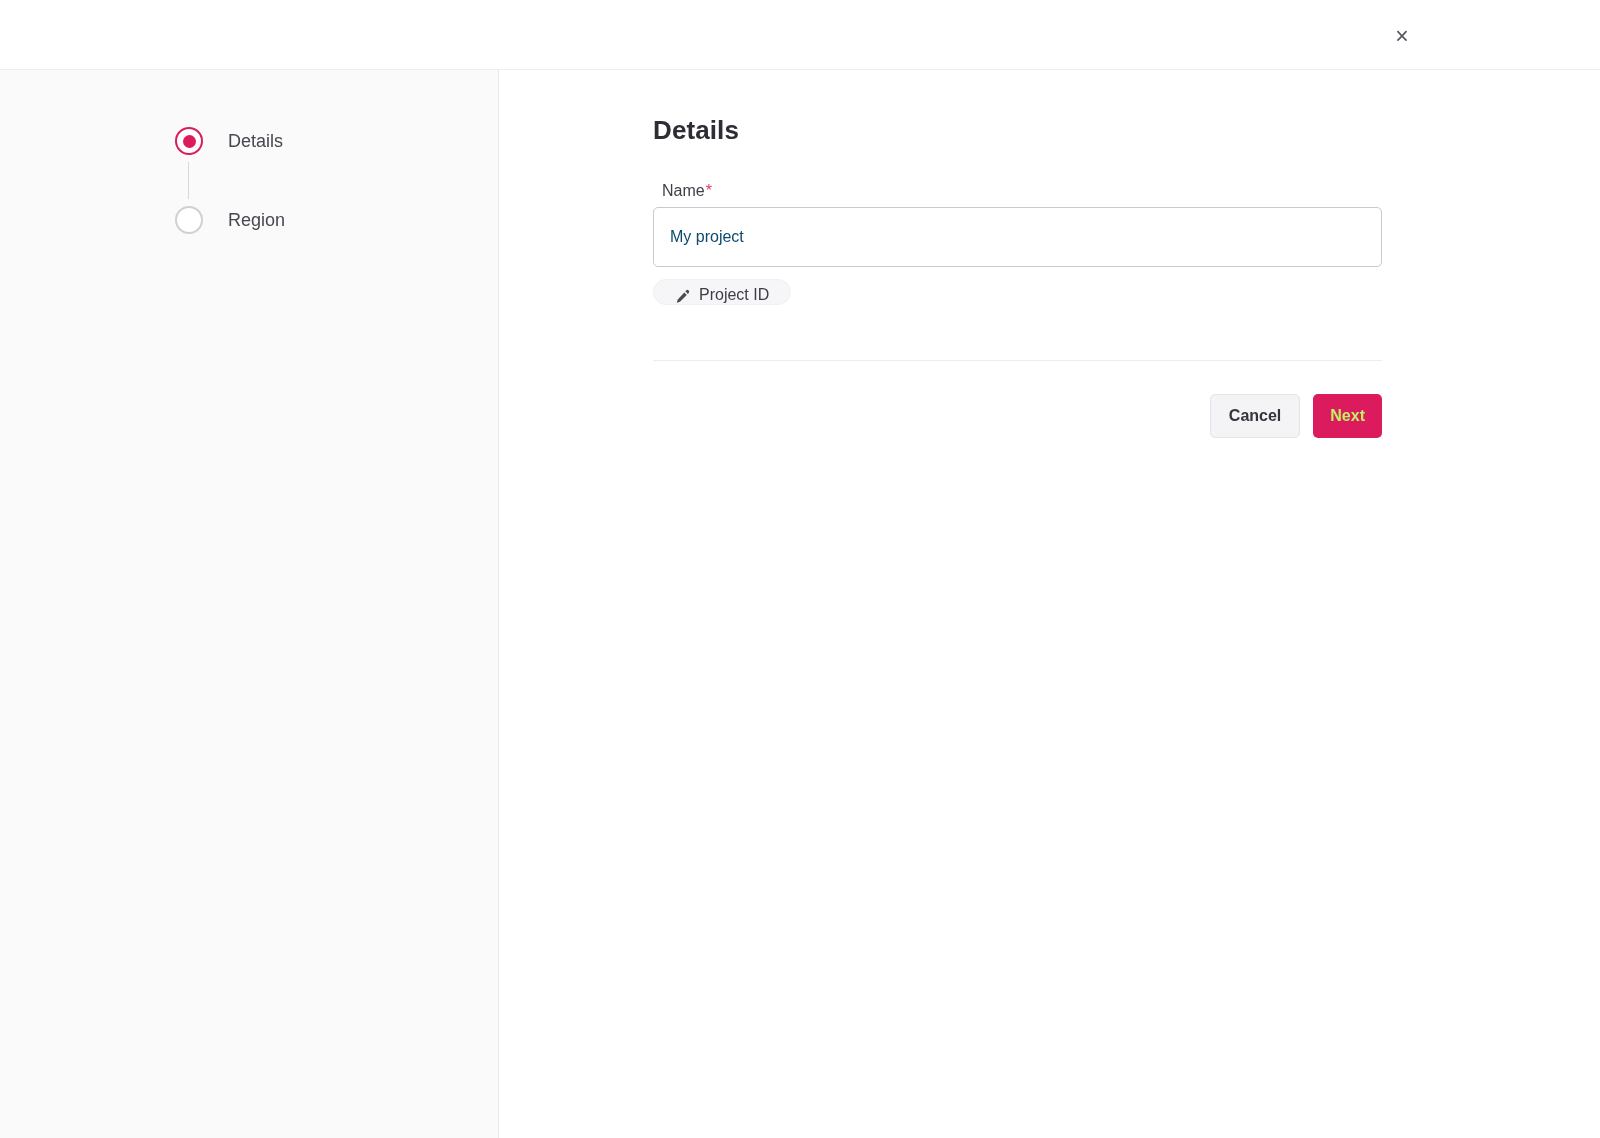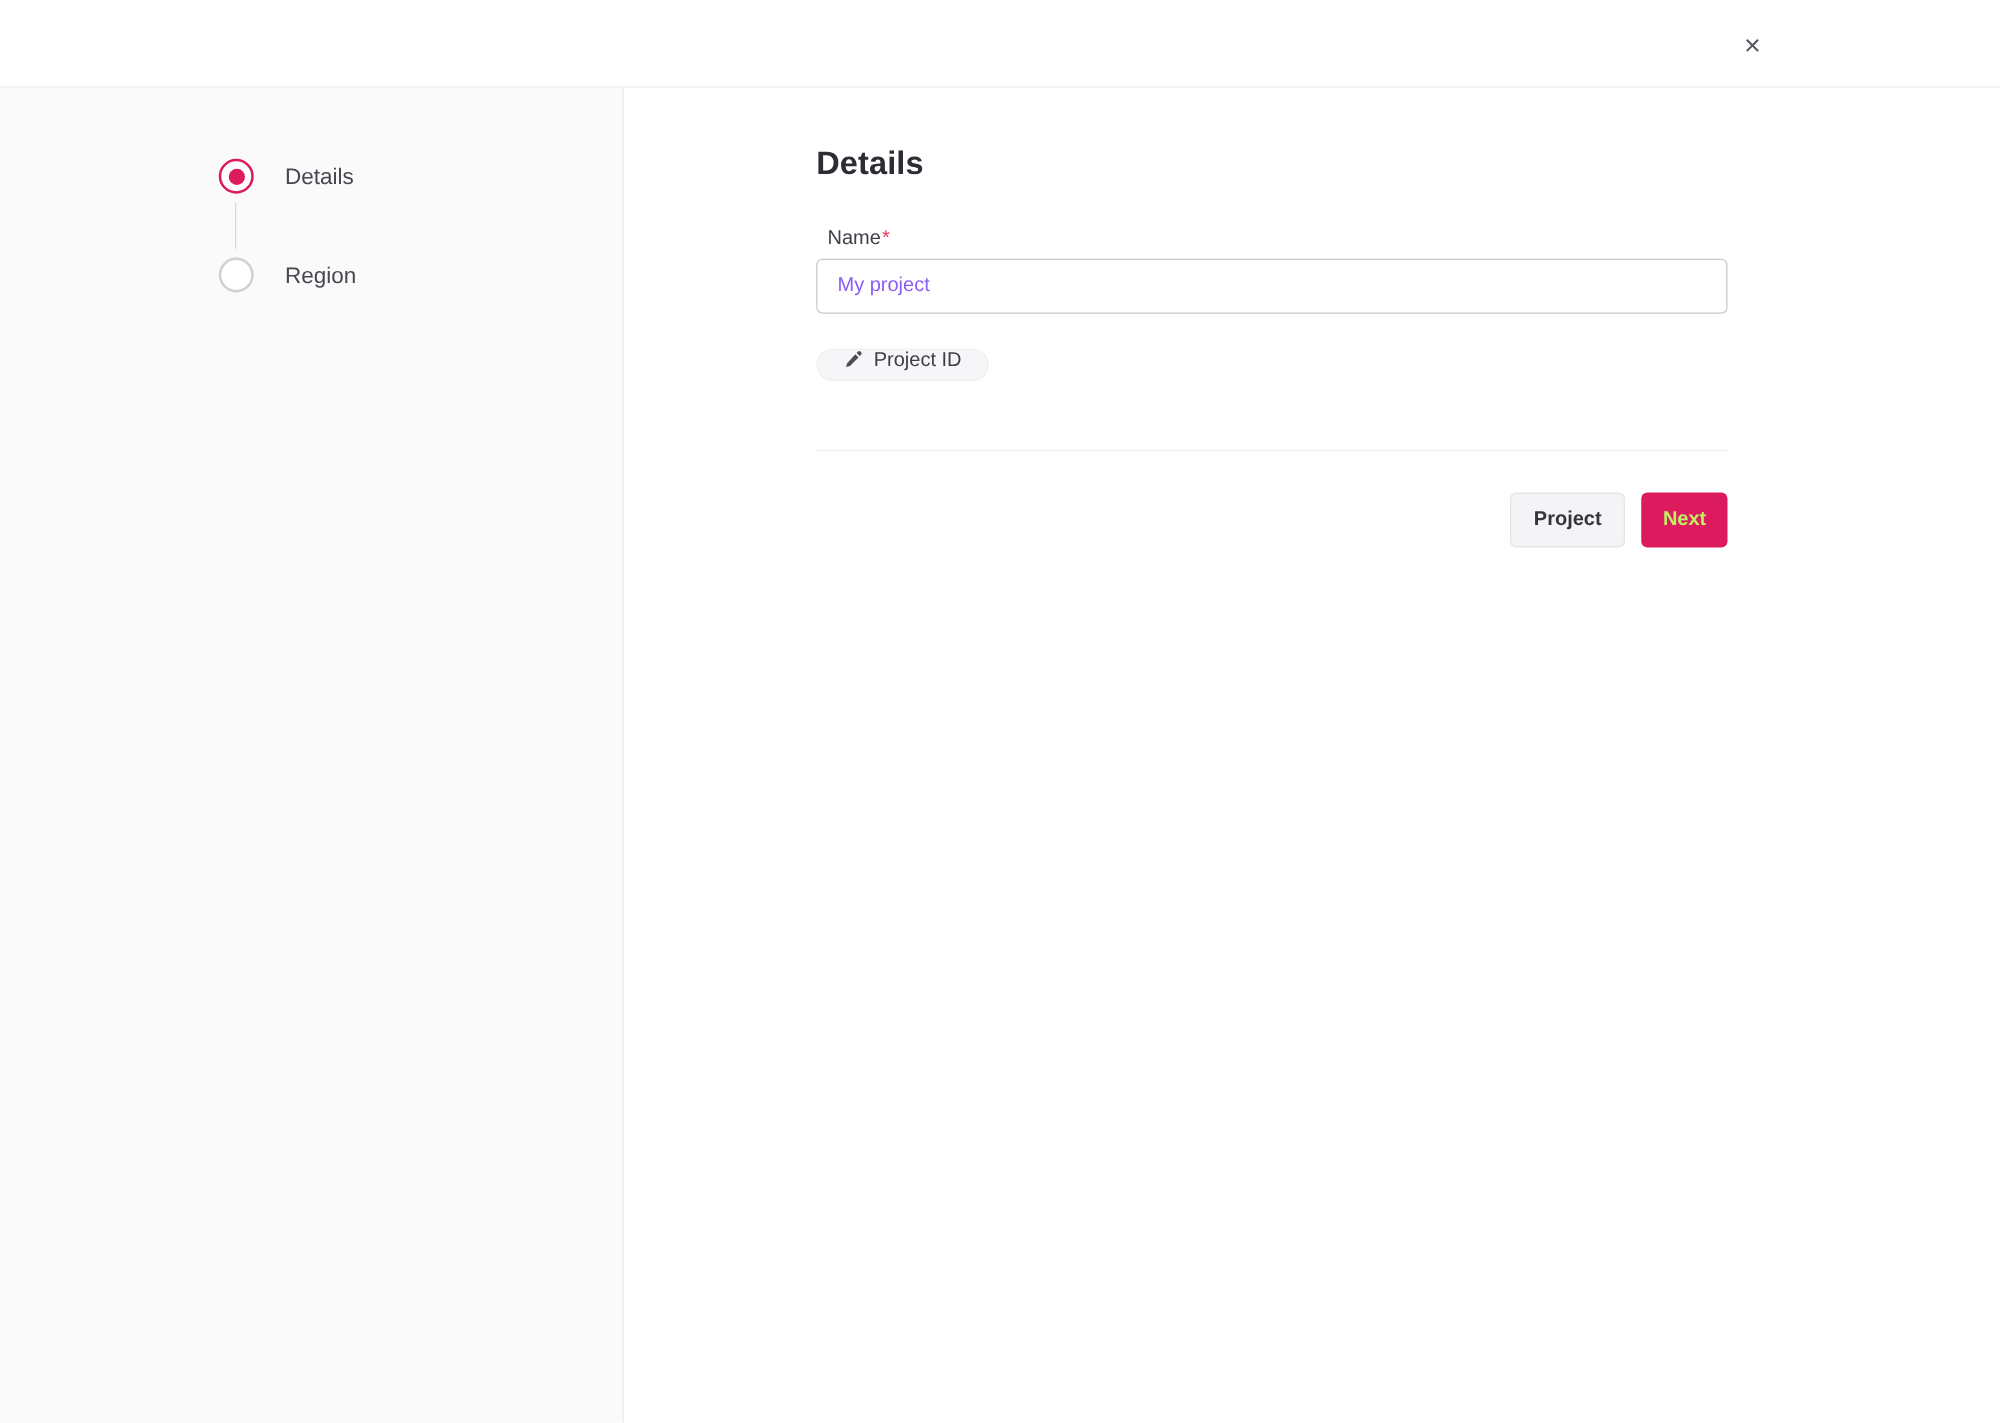--- a/index.html
+++ b/index.html
@@ -62,28 +62,28 @@
   .content-heading {
     position:absolute; left:153px; top:45px;
     font-size:26px; font-weight:600; color:#2c2d35; letter-spacing:0.1px;
   }
   .field-label {
     position:absolute; left:162px; top:112px;
     font-size:16px; color:#3f4048;
   }
   .required-mark { color:var(--required); margin-left:1px; }
   .name-input {
-    position:absolute; left:153px; top:137px; width:729px; height:44px;
+    position:absolute; left:153px; top:137px; width:729px; height:60px;
     border:1px solid #c9c9ce; border-radius:5px; background:#ffffff;
-    padding:0 16px; font-size:16px; color:#8b5cf6;
+    padding:0 16px; font-size:16px; color:#0c4a6e;
     font-family:"Liberation Sans","DejaVu Sans",sans-serif; outline:none;
   }
   .pill-btn {
     position:absolute; left:153px; top:209px; height:26px;
-    display:inline-flex; align-items:flex-start; gap:9px;
+    display:inline-flex; align-items:flex-end; gap:9px;
     padding:0 21px; border:1px solid #f0f0f2; border-radius:22px;
     background:#f6f6f8; cursor:pointer;
     font-size:16px; color:#3c3d45;
     font-family:"Liberation Sans","DejaVu Sans",sans-serif;
   }
   .pill-btn svg { width:15px; height:15px; fill:#4b4c54; }
   .divider {
     position:absolute; left:153px; top:290px; width:729px; height:1px;
     background:#ededef;
   }
@@ -137,16 +137,16 @@
     <svg viewBox="0 0 16 16" aria-hidden="true">
       <path d="M11.9 1.6a1.9 1.9 0 0 1 2.7 2.7l-0.9 0.9-2.7-2.7 0.9-0.9z
                M9.9 3.6l2.7 2.7-7.3 7.3-3.4 1 1-3.4 7-7.6z"></path>
     </svg>
     <span>Project ID</span>
   </button>
 
   <div class="divider"></div>
 
   <div class="footer-actions">
-    <button class="btn btn-secondary">Project</button>
+    <button class="btn btn-secondary">Cancel</button>
     <button class="btn btn-primary">Next</button>
   </div>
 </div>
 
 </body></html>

